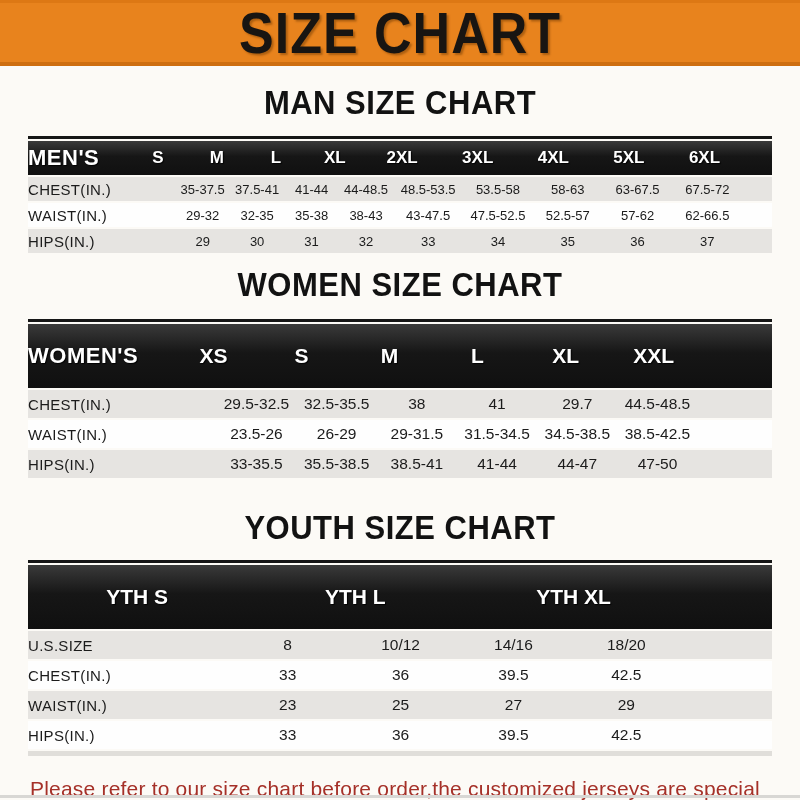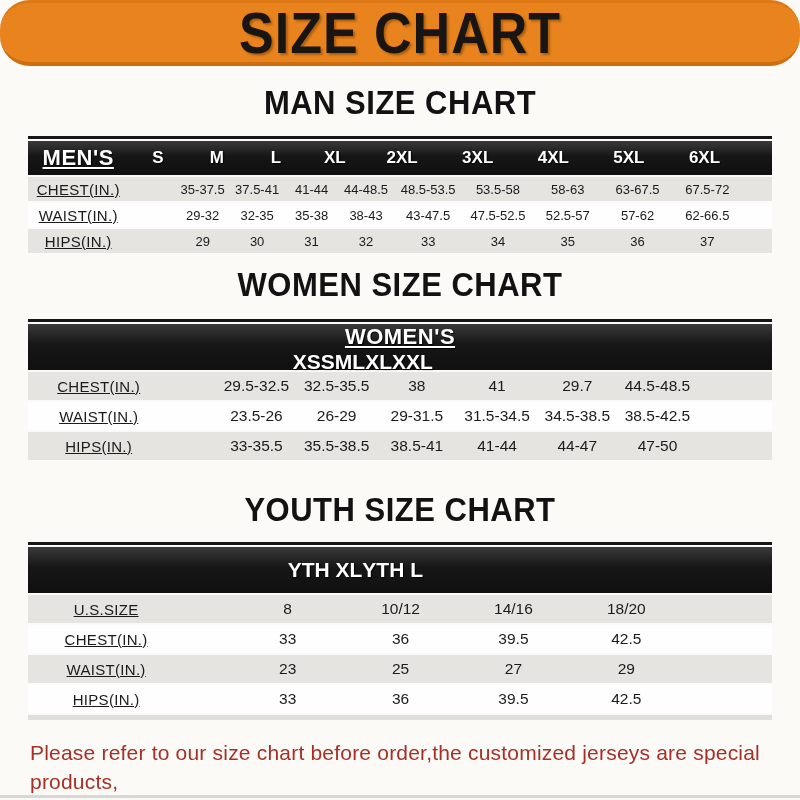--- a/index.html
+++ b/index.html
@@ -9,21 +9,21 @@
     font-family:"Liberation Sans", sans-serif;
     position:relative; overflow:hidden;
   }
 
   
   .banner {
     height:59px;
     background:#E8831D;
     border-top:3px solid #DD7814;
     border-bottom:4px solid #CE6E10;
-    display:flex; align-items:center; justify-content:center;border-radius:30px;
+    display:flex; align-items:center; justify-content:center;
   }
   .banner h1 {
     margin:0;
     font-size:52px; font-weight:bold; color:#181512;
     letter-spacing:1px; line-height:1;
     transform:scaleY(1.10);
     text-shadow:2px 2px 2px rgba(100,50,0,0.45);
     white-space:nowrap;
   }
 
@@ -43,32 +43,32 @@
   #youth-table { margin-top:14px; }
 
   .trow { display:flex; align-items:center; width:100%; }
   .trow + .trow { margin-top:2px;gap:47px; }
 
   .band {
     background:linear-gradient(180deg,#3a3a3a 0%,#161616 45%,#101010 100%);
     color:#fff;
   }
   #men-table .band { height:34px; }
-  #women-table .band, #youth-table .band { height:46px;flex-direction:column; }
+  #women-table .band, #youth-table .band { height:64px; }
 
   .drow { }
   #men-table .drow { height:24px; }
   #women-table .drow, #youth-table .drow { height:28px; }
 
   .gray  { background:#E6E4E1; }
   .white { background:#FEFEFE; }
 
   .label {
-    text-align:center; font-size:15px; color:#1b1b1b;
-    letter-spacing:0.3px; flex:0 0 auto;text-decoration:underline;
+    font-size:15px; color:#1b1b1b;
+    letter-spacing:0.3px; flex:0 0 auto;
   }
   #men-table   .label { flex-basis:13.5%; }
   #women-table .label { flex-basis:19%; }
   #youth-table .label { flex-basis:21%; }
 
   .cells { flex:1 1 auto; display:flex; height:100%; align-items:center; min-width:0; }
   #men-table   .cells { padding-right:4%; }
   #women-table .cells { padding-right:10%; }
   #youth-table .cells { padding-right:12%; }
 
@@ -219,22 +219,23 @@
         <div class="cell">47-50</div>
       </div>
   </div>
 </div>
 
 <h2 id="youth-heading" class="section-heading">YOUTH SIZE CHART</h2>
 
 <div id="youth-table" class="size-table">
   <div class="trow band">
     <div class="cells">
+        <div class="cell">YTH S</div>
+        <div class="cell">YTH L</div>
         <div class="cell">YTH XL</div>
-        <div class="cell">YTH L</div>
       </div>
   </div>
   <div class="trow drow gray">
     <div class="label">U.S.SIZE</div>
     <div class="cells">
         <div class="cell">8</div>
         <div class="cell">10/12</div>
         <div class="cell">14/16</div>
         <div class="cell">18/20</div>
       </div>

